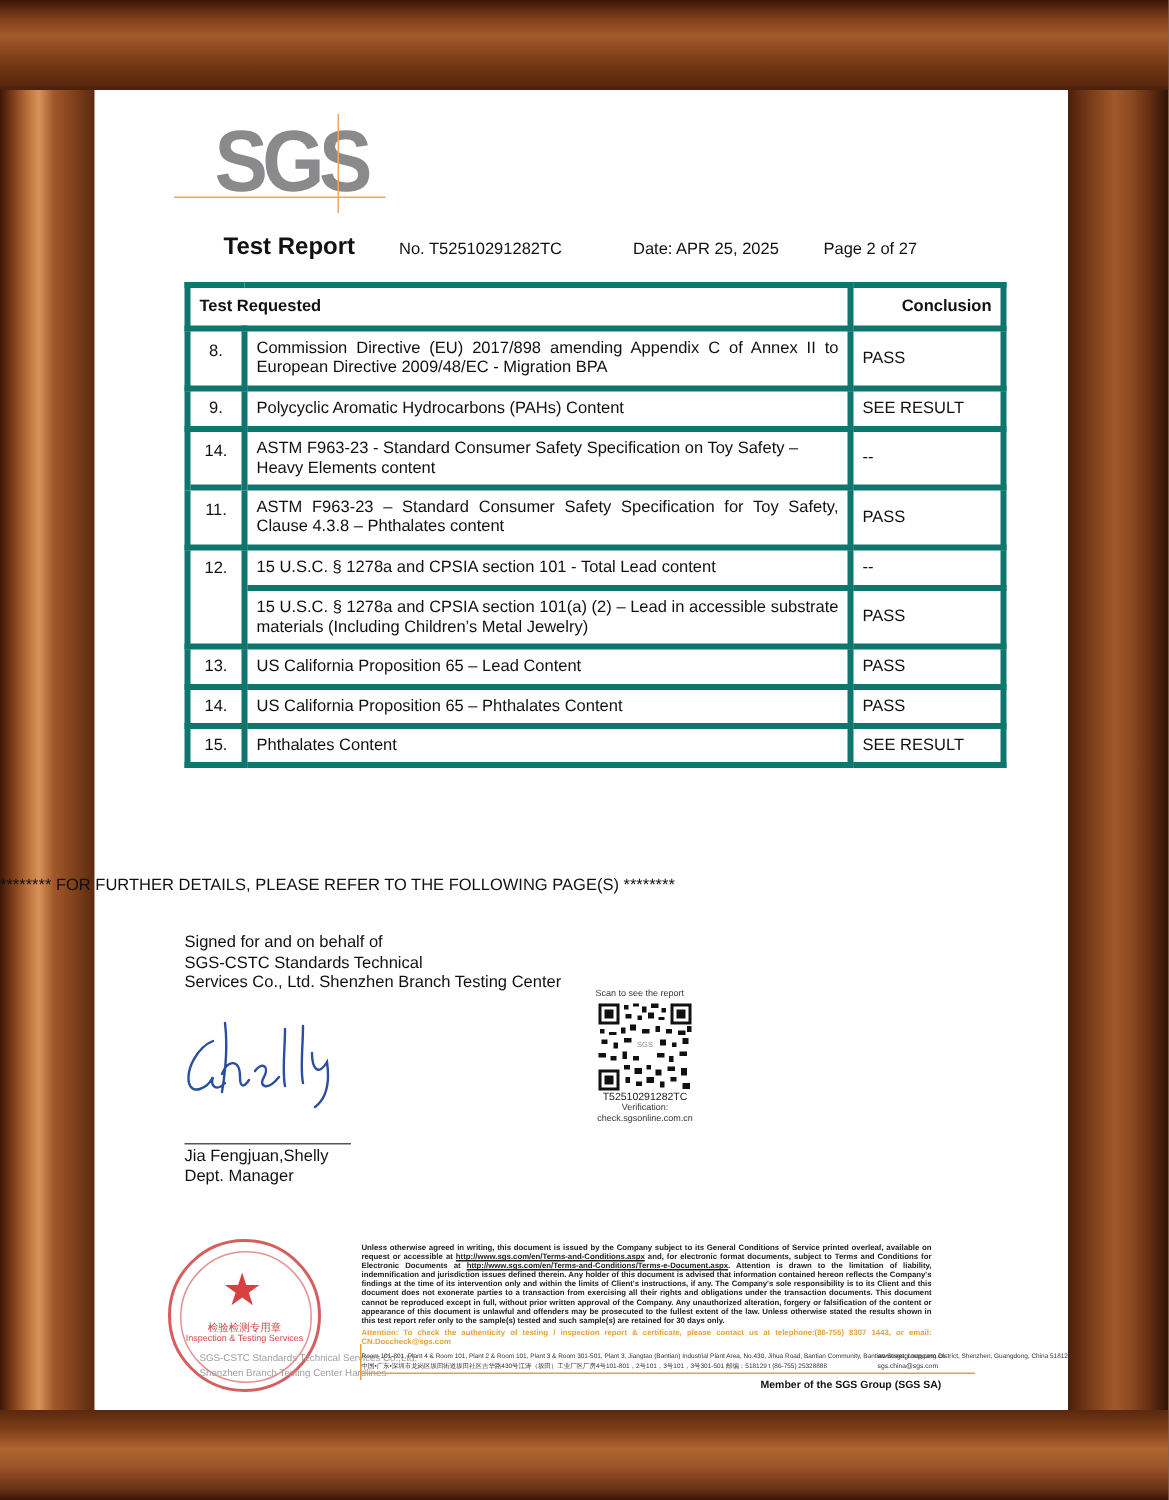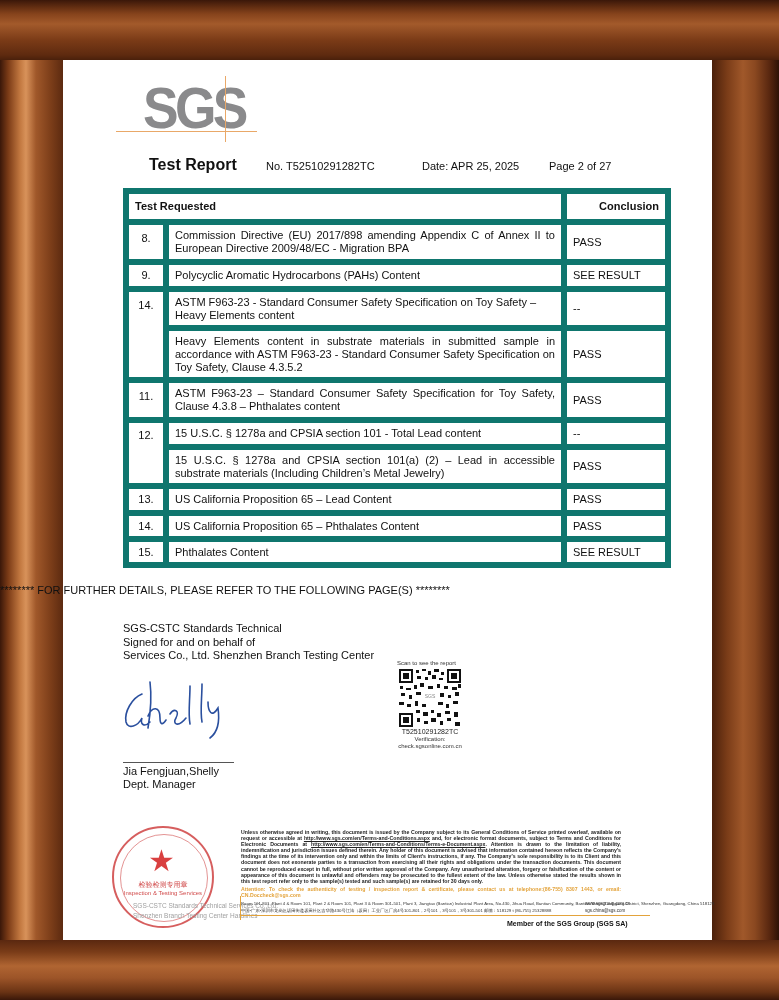--- a/index.html
+++ b/index.html
@@ -21,21 +21,21 @@
   .logo { position:absolute; left:143px; top:79px; font-family:"Liberation Sans", sans-serif; font-weight:bold; font-size:58px; color:#8a8a8c; letter-spacing:-4px; transform:scaleX(0.92); transform-origin:left top; line-height:58px; }
   .logo-hline { position:absolute; left:116px; top:131px; width:141px; height:1px; background:#e9a868; }
   .logo-vline { position:absolute; left:225px; top:76px; width:1px; height:66px; background:#e9a868; }
 
   .hdr-title { position:absolute; left:149px; top:156px; font-size:16px; font-weight:bold; color:#111; }
   .hdr-no { position:absolute; left:266px; top:160px; font-size:11px; color:#111; }
   .hdr-date { position:absolute; left:422px; top:160px; font-size:11px; color:#111; }
   .hdr-page { position:absolute; left:549px; top:160px; font-size:11px; color:#111; }
 
   table.tests { position:absolute; left:123px; top:188px; width:548px; border-collapse:collapse; font-size:11px; color:#111; }
-  table.tests td, table.tests th { border:6px solid #0f766e; padding:0 6px; vertical-align:middle; line-height:13px; }
+  table.tests td, table.tests th { border:4px solid #0f766e; padding:0 6px; vertical-align:middle; line-height:13px; }
   table.tests th { font-weight:bold; text-align:left; height:25px; }
   table.tests th.concl { text-align:right; width:86px; }
   td.num { width:22px; text-align:center; vertical-align:top !important; padding-top:7px !important; }
   td.num.mid { vertical-align:middle !important; padding-top:0 !important; }
   td.desc { text-align:justify; padding-top:3px !important; padding-bottom:3px !important; }
   td.res { text-align:left; }
   td.nb { border-top:none !important; }
   td.nbb { border-bottom:none !important; }
 
   .further { position:absolute; left:0; width:779px; top:584px; font-size:11px; color:#111; }
@@ -103,25 +103,20 @@
   <tr style="height:27px">
     <td class="num mid">9.</td>
     <td class="desc">Polycyclic Aromatic Hydrocarbons (PAHs) Content</td>
     <td class="res">SEE RESULT</td>
   </tr>
   <tr style="height:39px">
     <td class="num nbb">14.</td>
     <td class="desc" style="text-align:left">ASTM F963-23 - Standard Consumer Safety Specification on Toy Safety – Heavy Elements content</td>
     <td class="res">--</td>
   </tr>
-  <tr style="height:52px">
-    <td class="num nb"></td>
-    <td class="desc">Heavy Elements content in substrate materials in submitted sample in accordance with ASTM F963-23 - Standard Consumer Safety Specification on Toy Safety, Clause 4.3.5.2</td>
-    <td class="res">PASS</td>
-  </tr>
   <tr style="height:40px">
     <td class="num">11.</td>
     <td class="desc">ASTM F963-23 – Standard Consumer Safety Specification for Toy Safety, Clause 4.3.8 – Phthalates content</td>
     <td class="res">PASS</td>
   </tr>
   <tr style="height:27px">
     <td class="num mid nbb">12.</td>
     <td class="desc">15 U.S.C. § 1278a and CPSIA section 101 - Total Lead content</td>
     <td class="res">--</td>
   </tr>
@@ -144,22 +139,22 @@
     <td class="num mid">15.</td>
     <td class="desc">Phthalates Content</td>
     <td class="res">SEE RESULT</td>
   </tr>
 </tbody>
   </table>
 
 <div class="further">******** FOR FURTHER DETAILS, PLEASE REFER TO THE FOLLOWING PAGE(S) ********</div>
 
 <div class="signed">
+  <div>Signed for and on behalf of</div>
   <div>SGS-CSTC Standards Technical</div>
-  <div>Signed for and on behalf of</div>
   <div>Services Co., Ltd. Shenzhen Branch Testing Center</div>
 </div>
 
 <svg class="sig" viewBox="0 0 120 70">
   <path d="M22 22 C12 26 4 40 6 50 C8 58 18 54 22 46 C20 52 24 56 30 50 M30 10 C32 26 30 44 28 56 M28 44 C32 34 40 34 40 46 C40 52 42 54 46 48 M50 42 C54 36 60 38 56 46 C52 52 58 56 66 46 M70 14 C70 28 68 42 70 52 M82 12 C82 26 80 40 82 50 M88 30 C88 40 92 46 98 36 C100 50 98 60 90 66" fill="none" stroke="#2a4f9e" stroke-width="1.6" stroke-linecap="round"></path>
 </svg>
 <div class="sig-line"></div>
 <div class="signer">
   <div>Jia Fengjuan,Shelly</div>
   <div>Dept. Manager</div>

